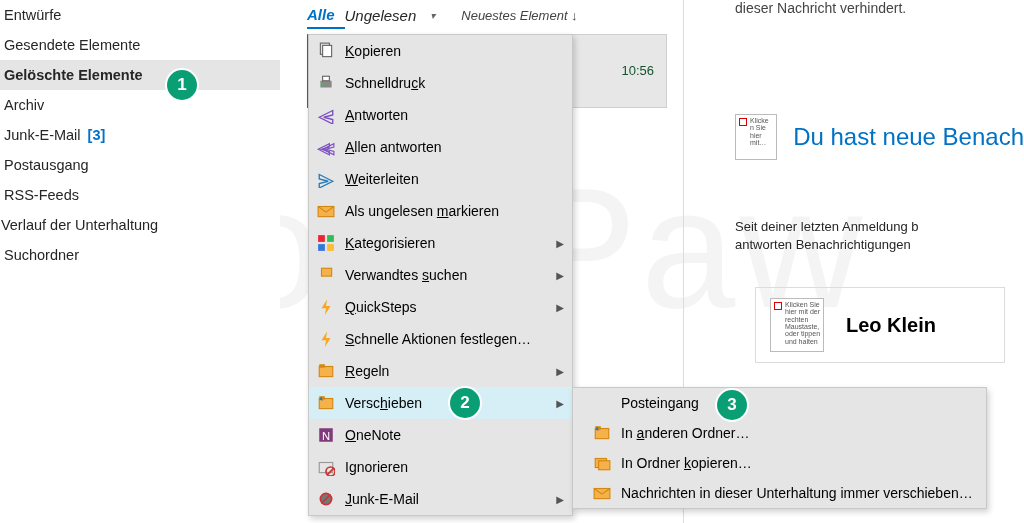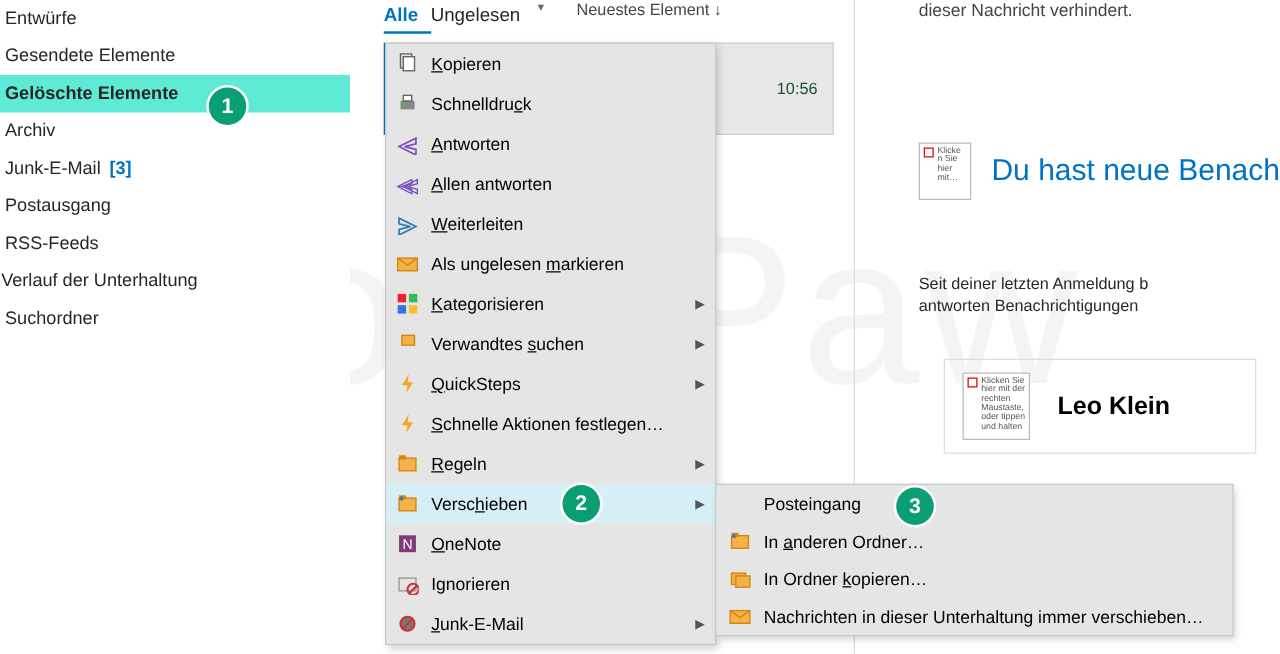--- a/index.html
+++ b/index.html
@@ -1,24 +1,24 @@
 <!DOCTYPE html>
 <html><head>
 <meta charset="utf-8">
 <style>
 * { margin:0; padding:0; box-sizing:border-box; font-family:"Segoe UI",Tahoma,sans-serif; }
 body { width:1024px; height:523px; overflow:hidden; background:#fff; position:relative; }
 
 .folder-pane { position:absolute; left:0; top:0; width:280px; height:523px; background:#fff; }
 .folder-item { padding:7px 0 7px 4px; font-size:14.5px; color:#262626; cursor:pointer; }
-.folder-item.selected { background:#5eead4; font-weight:bold; }
+.folder-item.selected { background:#e5e5e5; font-weight:bold; }
 .folder-count { color:#0072c6; font-weight:bold; margin-left:3px; }
 .folder-item.expander::before { content:"▷"; color:#8e8e8e; font-size:9px; margin-right:4px; margin-left:-14px; display:inline-block; }
 
-.list-header { position:absolute; left:307px; top:-2; height:30px; width:380px; display:flex; align-items:flex-start; font-size:15px; }
+.list-header { position:absolute; left:307px; top:-2; height:30px; width:380px; display:flex; align-items:center; font-size:15px;font-style:italic; }
 .tab { padding:4px 10px 4px 0; color:#262626; cursor:pointer; }
 .tab.active { color:#0072c6; font-weight:bold; border-bottom:2px solid #0072c6; }
 .dropdown-arrow { color:#666; font-size:10px; margin:0 18px 0 4px; }
 .sort-label { font-size:13px; color:#444; margin-left:8px; }
 
 .mail-row { position:absolute; left:307px; top:34px; width:360px; height:74px; background:#e7e7e7; border:1px solid #cfcfcf; border-left:4px solid #0072c6; }
 .mail-time { position:absolute; right:12px; top:28px; font-size:13px; color:#14532d; }
 
 .divider { position:absolute; left:683px; top:0; width:1px; height:523px; background:#dcdcdc; }
 
@@ -36,21 +36,21 @@
 
 .ctx { position:absolute; background:#e5e5e5; border:1px solid #c8c8c8; box-shadow:2px 3px 6px rgba(0,0,0,.18); font-size:14px; }
 .ctx-main { left:308px; top:34px; width:265px; }
 .ctx-item { display:flex; align-items:center; height:32px; padding:0 10px 0 8px; cursor:default; position:relative; }
 .ctx-item.hover { background:#d6eff7; }
 .ctx-icon { width:18px; height:18px; margin-right:10px; flex:0 0 18px; }
 .ctx-arrow { position:absolute; right:8px; font-size:10px; color:#555; }
 .accel { text-decoration:underline; }
 
 .ctx-sub { left:572px; top:387px; width:415px; }
-.ctx-sub .ctx-item { padding-left:10px; height:30px; }
+.ctx-sub .ctx-item { padding-left:20px; height:30px; }
 
 .badge { position:absolute; width:30px; height:30px; border-radius:50%; background:#099e74; color:#fff; font-size:17px; font-weight:bold; display:flex; align-items:center; justify-content:center; box-shadow:0 0 0 2px #fff; z-index:50; }
 .b1 { left:167px; top:70px; }
 .b2 { left:450px; top:388px; }
 .b3 { left:717px; top:390px; }
 
 .watermark { position:absolute; left:120px; top:150px; font-size:170px; font-weight:300; color:rgba(0,0,0,.045); letter-spacing:4px; pointer-events:none; z-index:0; }
 
 svg { display:block; }
 </style>

